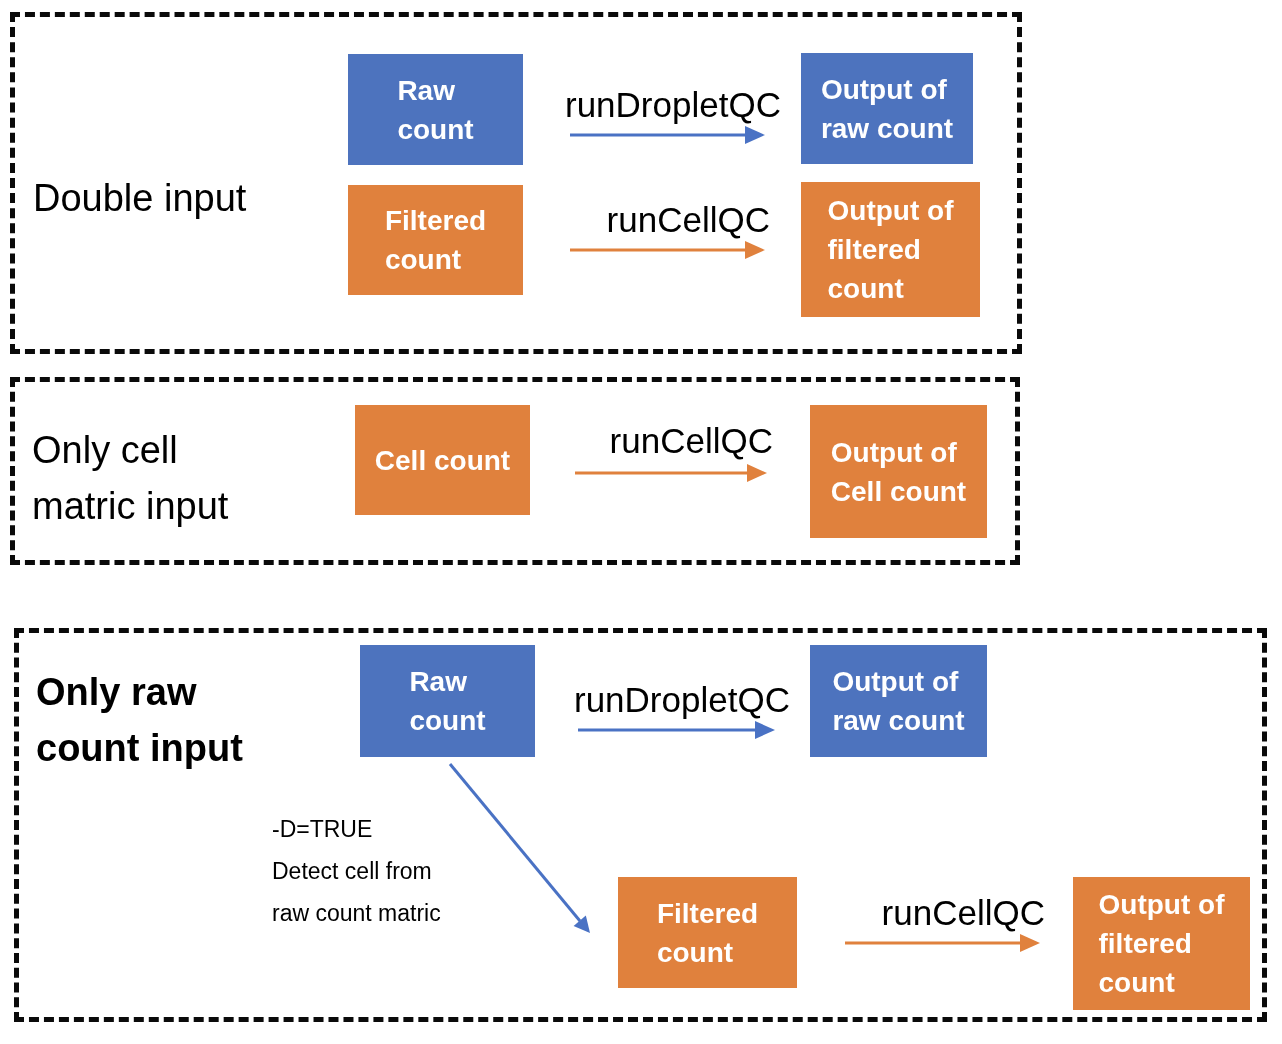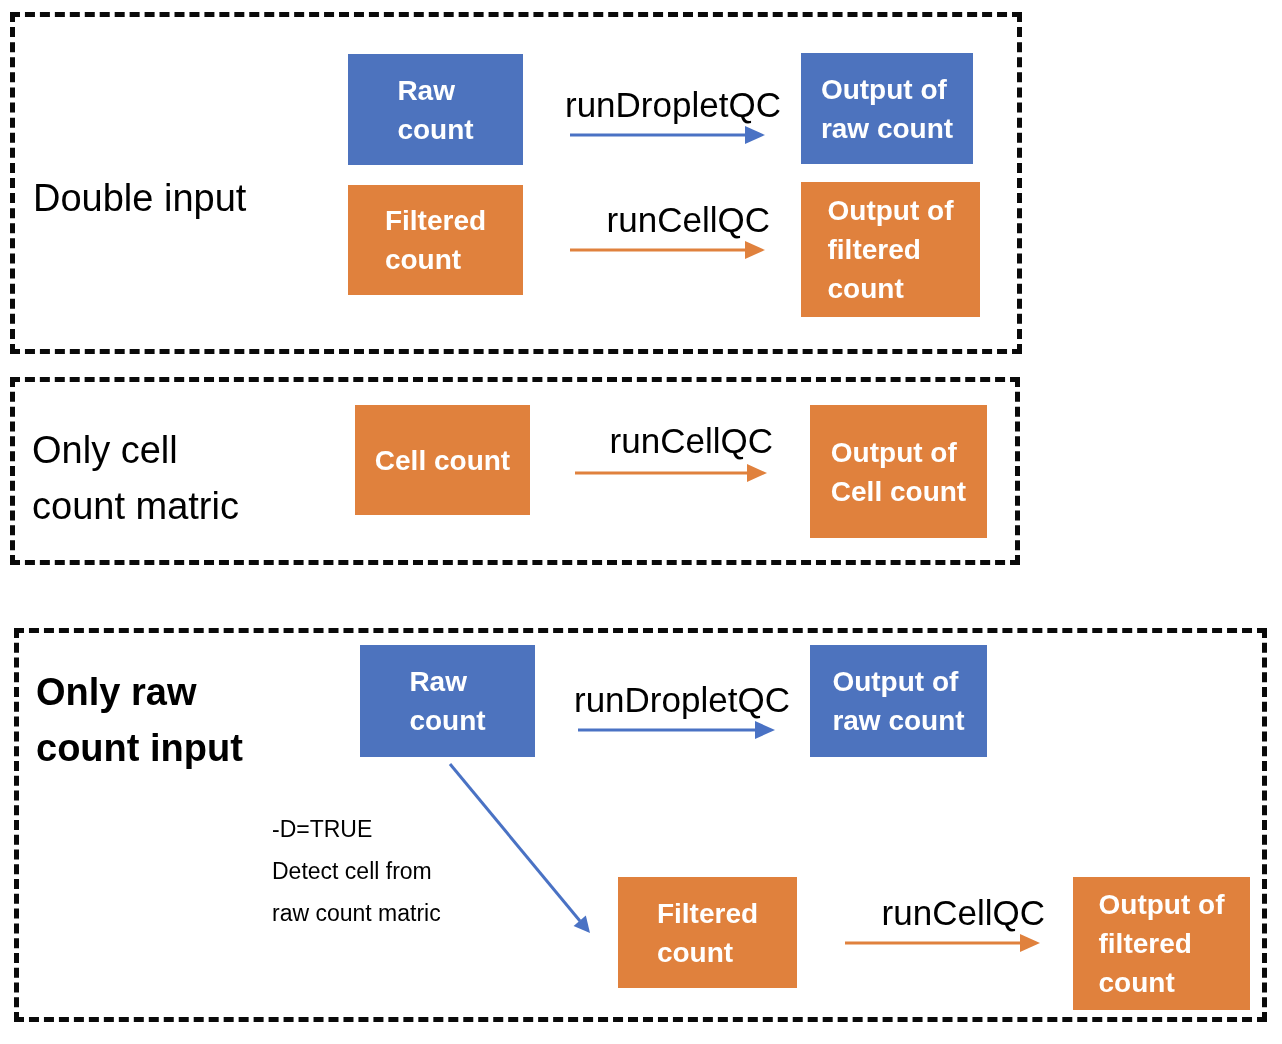--- a/index.html
+++ b/index.html
@@ -52,21 +52,21 @@
     <polygon points="175,3 195,12 175,21" fill="#e0813d"></polygon>
   </svg>
 
   <div class="node" style="left: 801px; top: 182px; width: 179px; height: 135px; background: rgb(224, 129, 61);">Output of
 filtered
 count</div>
 
   <div class="panel" style="left:10px;top:377px;width:1010px;height:188px;"></div>
 
   <div class="sec-title" style="left:32px;top:422px;">Only cell
-count matric</div>
+matric input</div>
 
   <div class="node" style="left: 355px; top: 405px; width: 175px; height: 110px; background: rgb(224, 129, 61);">Cell count</div>
 
   <div class="arrow-label" style="left:568px;top:424px;width:205px;">runCellQC</div>
   <svg class="arrow" style="left:575px;top:461px;" width="192" height="24">
     <line x1="0" y1="12" x2="174" y2="12" stroke-width="3" stroke="#e0813d"></line>
     <polygon points="172,3 192,12 172,21" fill="#e0813d"></polygon>
   </svg>
 
   <div class="node" style="left: 810px; top: 405px; width: 177px; height: 133px; background: rgb(224, 129, 61);">Output of

